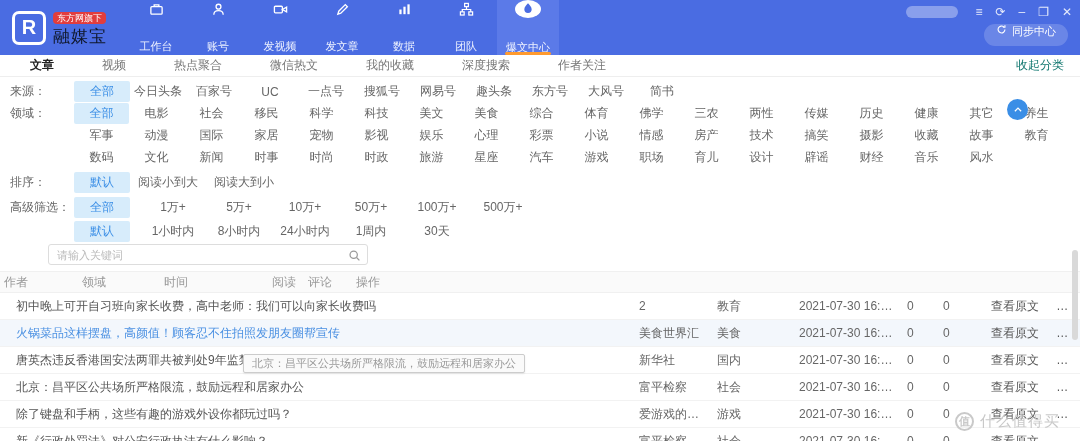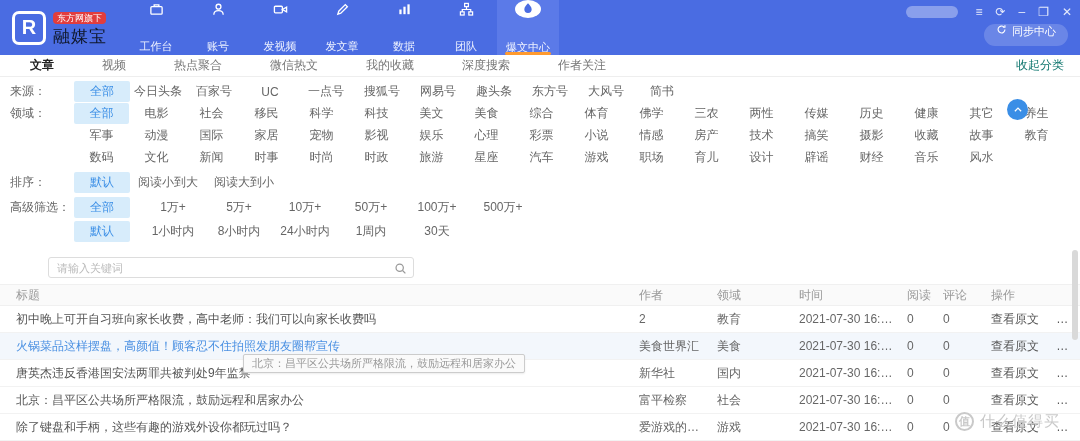--- a/index.html
+++ b/index.html
@@ -51,21 +51,21 @@
     cursor:pointer; white-space:nowrap; }
   .chip.selected { background:#d7ecfb; color:#3a8ee6; border-radius:2px; }
   .row-source .chip { width:56px; margin-right:0; }
   .row-field .chip { width:55px; }
   .row-sort .chip { min-width:56px; padding:2px 8px; }
   .row-sort .chip.selected { width:56px; padding:2px 0; }
   .row-adv .chip { width:66px; }
   .row-adv .chip.selected { width:56px; margin-right:10px; }
   .collapse-fab { position:absolute; right:52px; top:22px; width:21px; height:21px; border-radius:50%;
     background:#3a8ee6; display:flex; align-items:center; justify-content:center; cursor:pointer; }
-  .search-wrap { margin:15px 0 6px 38px; position:relative; width:366px; }
+  .search-wrap { margin:2px 0 6px 38px; position:relative; width:320px; }
   .search-input { width:100%; height:21px; border:1px solid #ddd; border-radius:3px;
     font-size:11px; color:#333; padding:0 26px 0 8px; outline:none; }
   .search-input::placeholder { color:#bbb; }
   .search-icon { position:absolute; right:7px; top:4px; cursor:pointer; }
 
   
   .table { position:relative; border-top:1px solid #f0f0f0; }
   .thead { display:flex; align-items:center; height:21px; background:#fafafa; border-bottom:1px solid #f0f0f0; }
   .thead .c { font-size:12px; color:#999; }
   .c { padding:0 4px; overflow:hidden; white-space:nowrap; text-overflow:ellipsis; }
@@ -421,21 +421,20 @@
         <svg width="13" height="13" viewBox="0 0 16 16" fill="none" stroke="#999" stroke-width="1.5">
           <circle cx="7" cy="7" r="4.5"></circle>
             <path d="M10.5 10.5L14 14"></path>
           </svg>
       </span>
     </div>
   </div>
 
   <div class="table">
     <div class="thead">
-      <span class="c title">标题</span>
       <span class="c author">作者</span>
       <span class="c field">领域</span>
       <span class="c time">时间</span>
       <span class="c reads">阅读</span>
       <span class="c comments">评论</span>
       <span class="c actions">操作</span>
     </div>
     <div>
   <div class="trow">
     <span class="c title">初中晚上可开自习班向家长收费，高中老师：我们可以向家长收费吗</span>

